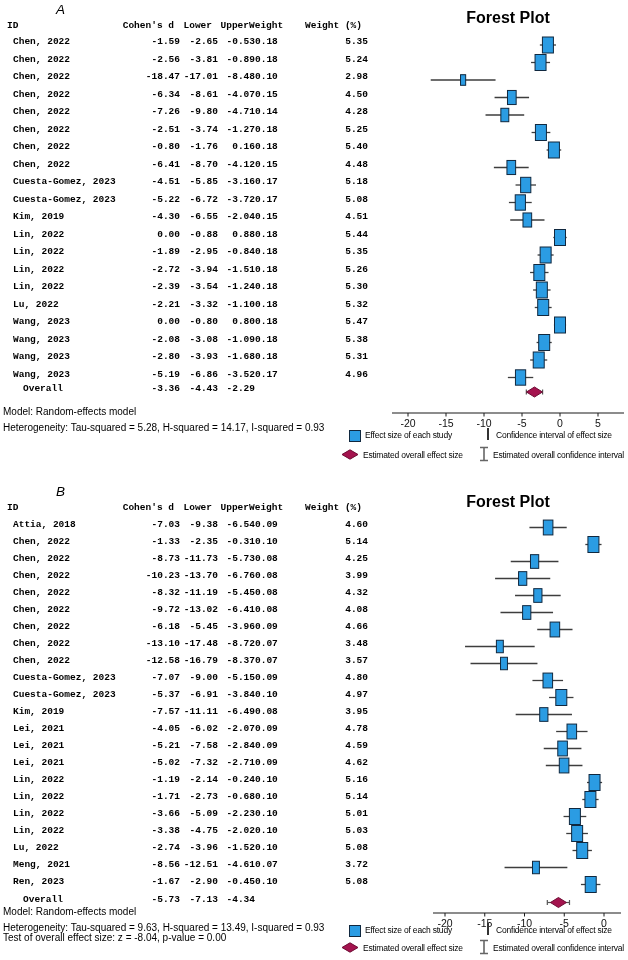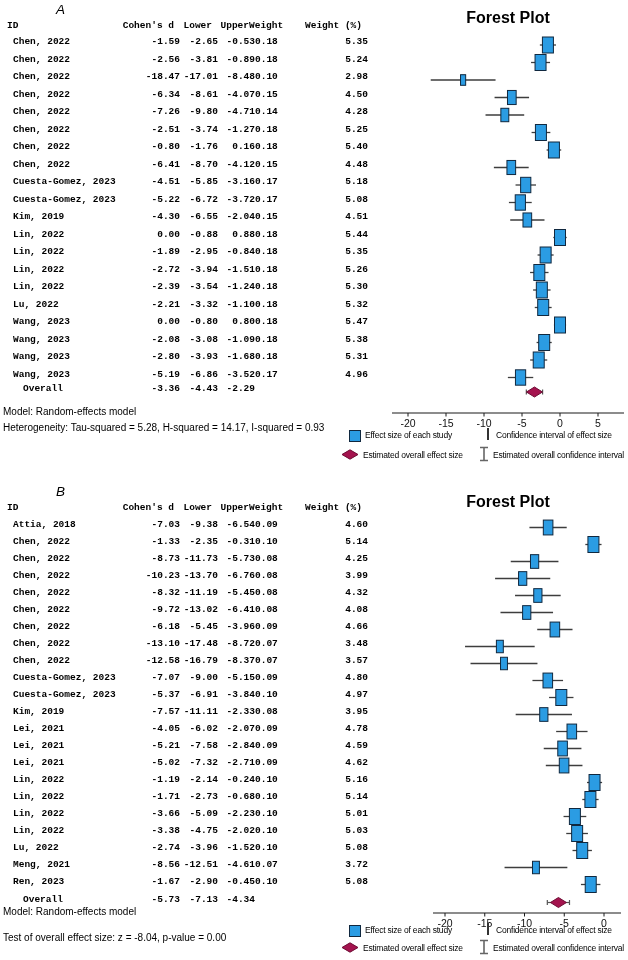--- a/index.html
+++ b/index.html
@@ -389,21 +389,21 @@
         <span class="c d">-5.37</span>
         <span class="c lo">-6.91</span>
         <span class="c up">-3.84</span>
         <span class="c w">0.10</span>
         <span class="c wp">4.97</span>
       </div>
       <div class="trow" style="line-height: 17px; height: 17px;">
         <span class="c id">Kim, 2019</span>
         <span class="c d">-7.57</span>
         <span class="c lo">-11.11</span>
-        <span class="c up">-2.33</span>
+        <span class="c up">-6.49</span>
         <span class="c w">0.08</span>
         <span class="c wp">3.95</span>
       </div>
       <div class="trow" style="line-height: 17px; height: 17px;">
         <span class="c id">Lei, 2021</span>
         <span class="c d">-4.05</span>
         <span class="c lo">-6.02</span>
         <span class="c up">-2.07</span>
         <span class="c w">0.09</span>
         <span class="c wp">4.78</span>
@@ -548,20 +548,21 @@
       <text x="96.75" y="407" text-anchor="middle" fill="#111" font-size="10.5" font-family="&quot;Liberation Sans&quot;, sans-serif">-15</text>
       <line x1="136.5" y1="393" x2="136.5" y2="396.5" stroke="#1a1a1a" stroke-width="1"></line>
       <text x="136.5" y="407" text-anchor="middle" fill="#111" font-size="10.5" font-family="&quot;Liberation Sans&quot;, sans-serif">-10</text>
       <line x1="176.25" y1="393" x2="176.25" y2="396.5" stroke="#1a1a1a" stroke-width="1"></line>
       <text x="176.25" y="407" text-anchor="middle" fill="#111" font-size="10.5" font-family="&quot;Liberation Sans&quot;, sans-serif">-5</text>
       <line x1="216" y1="393" x2="216" y2="396.5" stroke="#1a1a1a" stroke-width="1"></line>
       <text x="216" y="407" text-anchor="middle" fill="#111" font-size="10.5" font-family="&quot;Liberation Sans&quot;, sans-serif">0</text>
     </svg>
 
   <div class="fnote" style="top:906px">Model: Random-effects model</div>
+  <div class="fnote" style="top:922px">Heterogeneity: Tau-squared = 9.63, H-squared = 13.49, I-squared = 0.93</div>
   <div class="fnote" style="top:932px">Test of overall effect size: z = -8.04, p-value = 0.00</div>
 
   <span class="lg-sq" style="left:349px;top:925px"></span>
   <span class="lg-tx" style="left:365px;top:925px">Effect size of each study</span>
   <span class="lg-vl" style="left:487px;top:923px"></span>
   <span class="lg-tx" style="left:496px;top:925px">Confidence interval of effect size</span>
   <svg class="lg-svg" style="left:341px;top:942px" width="18" height="11" viewBox="0 0 18 11">
     <path d="M1,5.5 L9,0.8 L17,5.5 L9,10.2 Z" fill="#a4134e" stroke="#6d0c33" stroke-width="1"></path>
   </svg>
   <span class="lg-tx" style="left:363px;top:943px">Estimated overall effect size</span>

